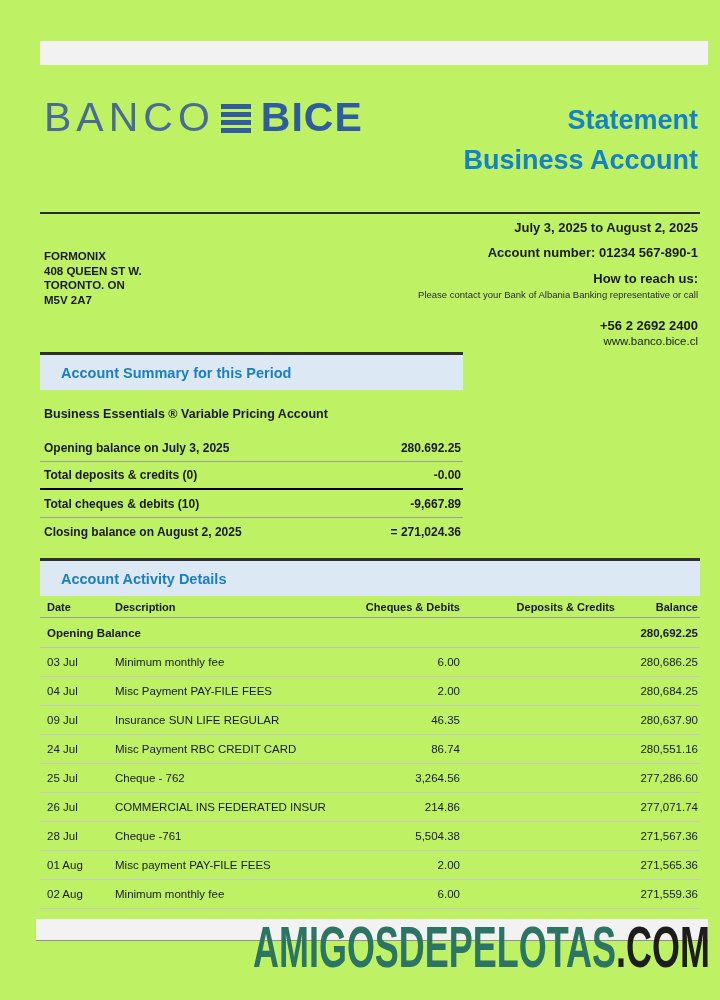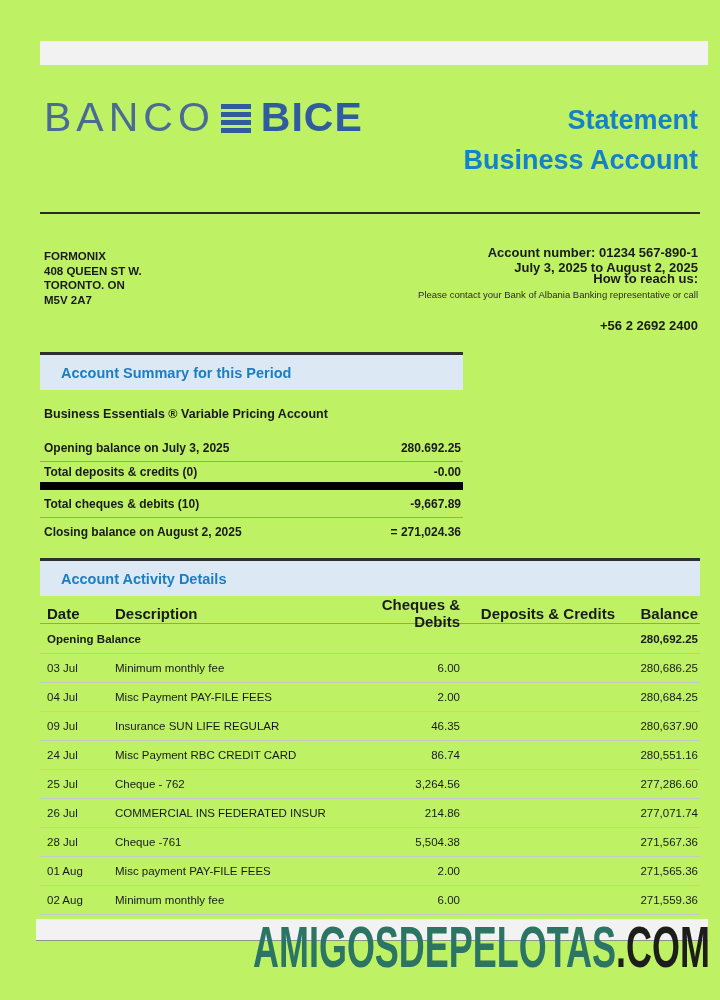--- a/index.html
+++ b/index.html
@@ -22,21 +22,21 @@
   .logo-bice { font-size:41px; font-weight:700; letter-spacing:1px;
                color:var(--logo-blue,#2e5c9e); }
 
   .doc-title { position:absolute; right:22px; top:100px; text-align:right;
                color:var(--title-blue,#1482c8); font-size:27px; font-weight:bold;
                line-height:40px; }
 
   .rule1 { position:absolute; left:40px; top:212px; width:660px; height:2px;
            background:#2a2a2a; }
 
-  .period { position:absolute; right:22px; top:220px; font-size:13px; font-weight:bold;margin-top:40px; }
+  .period { position:absolute; right:22px; top:220px; font-size:13px; font-weight:bold; }
   .account-number { position:absolute; right:22px; top:245px; font-size:13px; font-weight:bold; }
 
   .addr { position:absolute; left:44px; top:249px; font-size:11.5px; font-weight:bold;
           line-height:14.5px; }
 
   .contact { position:absolute; right:22px; top:271px; text-align:right; }
   .contact-heading { font-size:13px; font-weight:bold; margin-bottom:3px; }
   .contact-line { font-size:9.5px; color:#2a2a2a; margin-bottom:18px; }
   .contact-phone { font-size:13px; font-weight:bold; margin-bottom:2px; }
   .contact-web { font-size:11.5px; }
@@ -44,27 +44,27 @@
   .sec-head { border-top:3px solid #2f2f2f; background:var(--section-bg,#dce9f5);
               height:38px; display:flex; align-items:center; padding-left:21px; }
   .sec-head span { color:var(--section-blue,#1b7ec2); font-weight:bold; font-size:14.5px; }
 
   .summary-section { position:absolute; left:40px; top:352px; width:423px; }
   .product { margin-top:17px; margin-left:4px; font-size:12.5px; font-weight:bold; }
   .sum-table { margin-top:13px; }
   .sum-row { display:flex; justify-content:space-between; align-items:center;
              height:28px; font-size:12px; font-weight:bold; padding:0 2px 0 4px; }
   .sum-row:nth-child(1) { border-bottom:1px solid #9f9f9f; }
-  .sum-row:nth-child(2) { border-bottom:8px solid #000000; }
+  .sum-row:nth-child(2) { border-bottom:2px solid #000000; }
   .sum-row:nth-child(3) { border-bottom:1px solid #9f9f9f;gap:30px; }
 
   .activity-section { position:absolute; left:40px; top:558px; width:660px; }
   .grid-row { display:grid; grid-template-columns:75px 228px 117px 155px 1fr;
               align-items:center; }
-  .thead { height:28px; font-size:15px; font-weight:bold;
+  .thead { height:22px; font-size:11px; font-weight:bold;
            border-bottom:1px solid #9a9a9a; }
   .opening-row { height:30px; font-size:11.5px; font-weight:bold;
                  border-bottom:1px solid #c2c2c2; }
   .opening-row .c-label { grid-column:1 / span 2; padding-left:7px; }
   .t-row { height:29px; font-size:11.5px; border-bottom:1px solid #c9c9c9; }
   .c-date { padding-left:7px; }
   .c-debit,.c-credit,.c-bal { text-align:right; }
   .c-bal { padding-right:2px; }
 
   .footer-bar { position:absolute; left:36px; top:919px; width:672px; height:22px;
@@ -107,20 +107,21 @@
     <div>FORMONIX</div>
     <div>408 QUEEN ST W.</div>
     <div>TORONTO. ON</div>
     <div>M5V 2A7</div>
   </div>
 
   <div class="contact">
     <div class="contact-heading">How to reach us:</div>
     <div class="contact-line">Please contact your Bank of Albania Banking representative or call</div>
     <div class="contact-phone">+56 2 2692 2400</div>
+    <div class="contact-web">www.banco.bice.cl</div>
   </div>
 
   <section class="summary-section">
     <div class="sec-head">
       <span>Account Summary for this Period</span>
     </div>
     <div class="product">Business Essentials ® Variable Pricing Account</div>
     <div class="sum-table" id="summary-rows">
         <div class="sum-row">
           <span>Opening balance on July 3, 2025</span>

